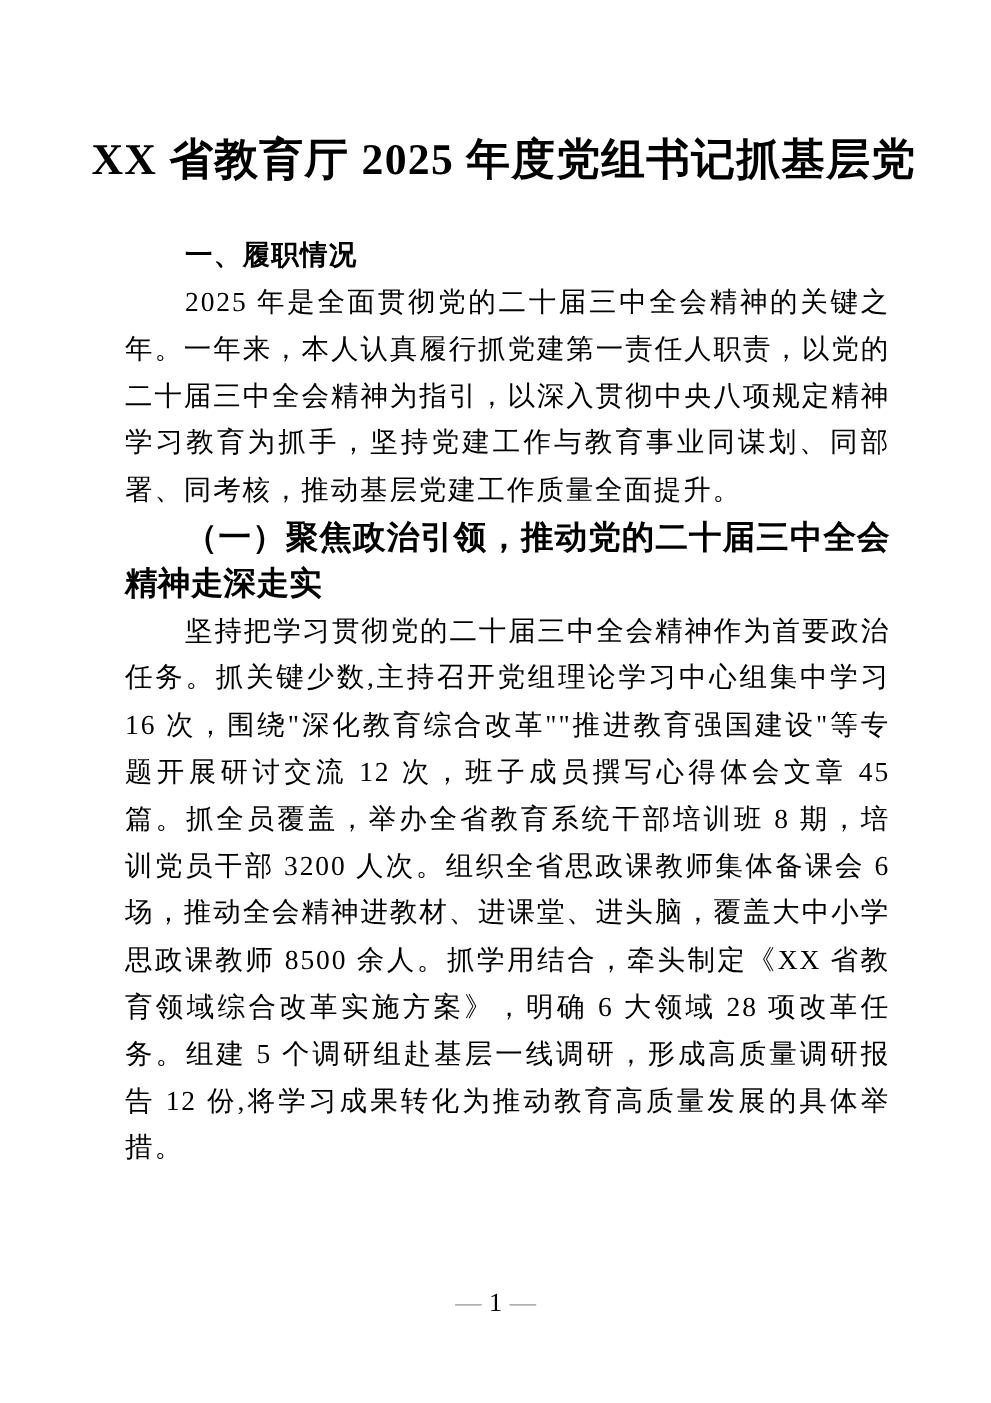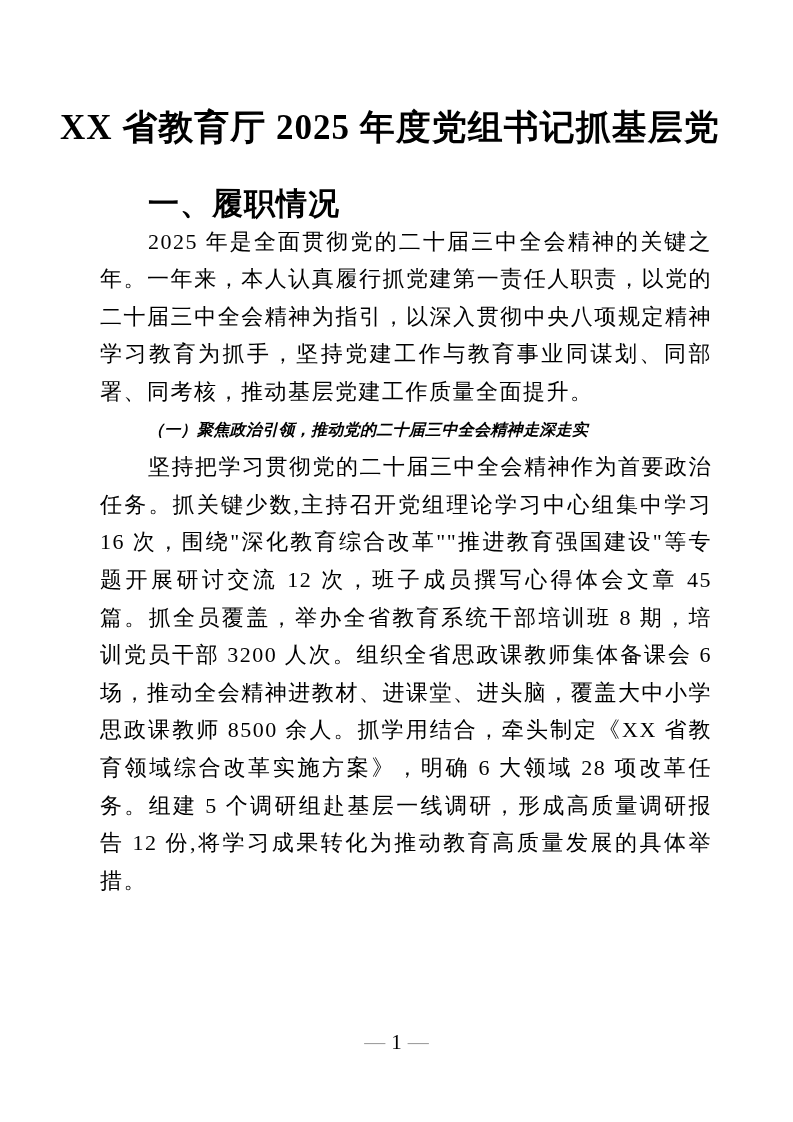--- a/index.html
+++ b/index.html
@@ -13,21 +13,21 @@
     height: 1122px;
     background: #ffffff;
     color: #000000;
     font-family: "Liberation Serif", "DejaVu Serif", serif;
     overflow: hidden;
     box-sizing: border-box;
   }
   .doc-title {
     margin: 0;
     padding: 103px 60px 0 60px;
-    text-align: left;
+    text-align: right;
     font-size: 35px;
     font-weight: bold;
     line-height: 49px;
     letter-spacing: 1px;
     font-family: "Liberation Serif", "DejaVu Serif", serif;
   }
   .doc-body {
     margin: 33px 81px 0 100px;
     font-size: 22px;
     line-height: 37.6px;
@@ -35,33 +35,32 @@
     text-align: justify;
   }
   .para {
     margin: 0;
     text-indent: 48px;
     font-weight: normal;
   }
   .h-hei {
     margin: 0;
     text-indent: 48px;
-    font-size: 31px;
+    font-size: 22px;
     line-height: 37.6px;
     font-weight: bold;
     letter-spacing: 1px;
     font-family: "Liberation Sans", "DejaVu Sans", sans-serif;
   }
   .h-kai {
     margin: 0;
     text-indent: 48px;
-    font-size: 16px;
+    font-size: 26px;
     line-height: 37.6px;
     font-weight: bold;
-    font-style: italic;
     letter-spacing: 0.3px;
     font-family: "Liberation Serif", "DejaVu Serif", serif;
   }
   .page-number {
     position: absolute;
     left: 0;
     right: 0;
     top: 1028px;
     text-align: center;
     font-size: 21px;

